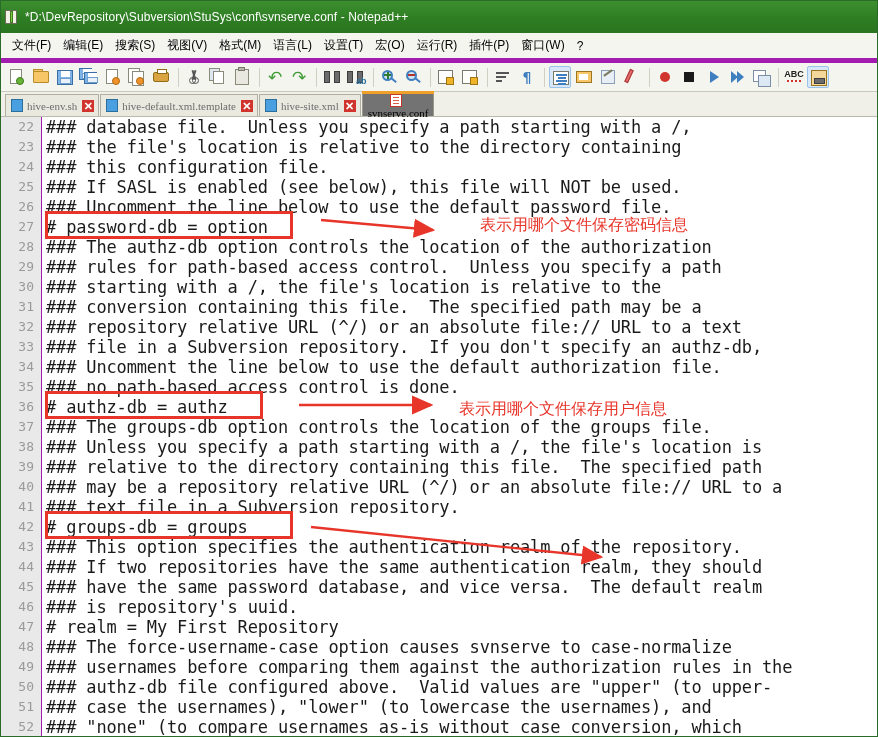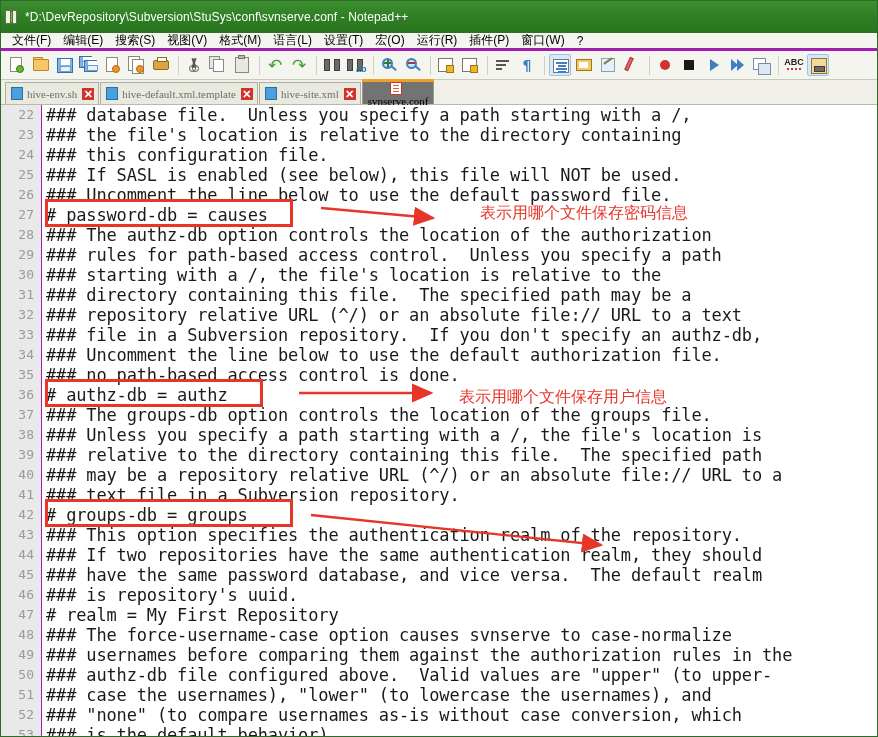--- a/index.html
+++ b/index.html
@@ -59,23 +59,23 @@
   .title-text {
     color: #ffffff;
     font-size: 12px;
     font-family: "Liberation Sans", sans-serif;
     white-space: nowrap;
     letter-spacing: 0.1px;
   }
 
   
   .menubar {
-    height: 18px;
+    height: 30px;
     background: #f5f5f0;
-    border-bottom: 3px solid #a21caf;
+    border-bottom: 5px solid #a21caf;
     display: flex;
     align-items: center;
     padding-left: 5px;
     box-sizing: border-box;
   }
   .menu-item {
     font-size: 12px;
     color: #000000;
     padding: 2px 6px 2px 6px;
     white-space: nowrap;
@@ -563,25 +563,25 @@
         <div class="lineno">51</div>
         <div class="lineno">52</div>
         <div class="lineno">53</div>
       </div>
     <div class="code-area" id="code-area">
         <div class="line-row code-text">### database file.  Unless you specify a path starting with a /,</div>
         <div class="line-row code-text">### the file's location is relative to the directory containing</div>
         <div class="line-row code-text">### this configuration file.</div>
         <div class="line-row code-text">### If SASL is enabled (see below), this file will NOT be used.</div>
         <div class="line-row code-text">### Uncomment the line below to use the default password file.</div>
-        <div class="line-row code-text"># password-db = causes</div>
+        <div class="line-row code-text"># password-db = option</div>
         <div class="line-row code-text">### The authz-db option controls the location of the authorization</div>
         <div class="line-row code-text">### rules for path-based access control.  Unless you specify a path</div>
         <div class="line-row code-text">### starting with a /, the file's location is relative to the</div>
-        <div class="line-row code-text">### directory containing this file.  The specified path may be a</div>
+        <div class="line-row code-text">### conversion containing this file.  The specified path may be a</div>
         <div class="line-row code-text">### repository relative URL (^/) or an absolute file:// URL to a text</div>
         <div class="line-row code-text">### file in a Subversion repository.  If you don't specify an authz-db,</div>
         <div class="line-row code-text">### Uncomment the line below to use the default authorization file.</div>
         <div class="line-row code-text">### no path-based access control is done.</div>
         <div class="line-row code-text"># authz-db = authz</div>
         <div class="line-row code-text">### The groups-db option controls the location of the groups file.</div>
         <div class="line-row code-text">### Unless you specify a path starting with a /, the file's location is</div>
         <div class="line-row code-text">### relative to the directory containing this file.  The specified path</div>
         <div class="line-row code-text">### may be a repository relative URL (^/) or an absolute file:// URL to a</div>
         <div class="line-row code-text">### text file in a Subversion repository.</div>

